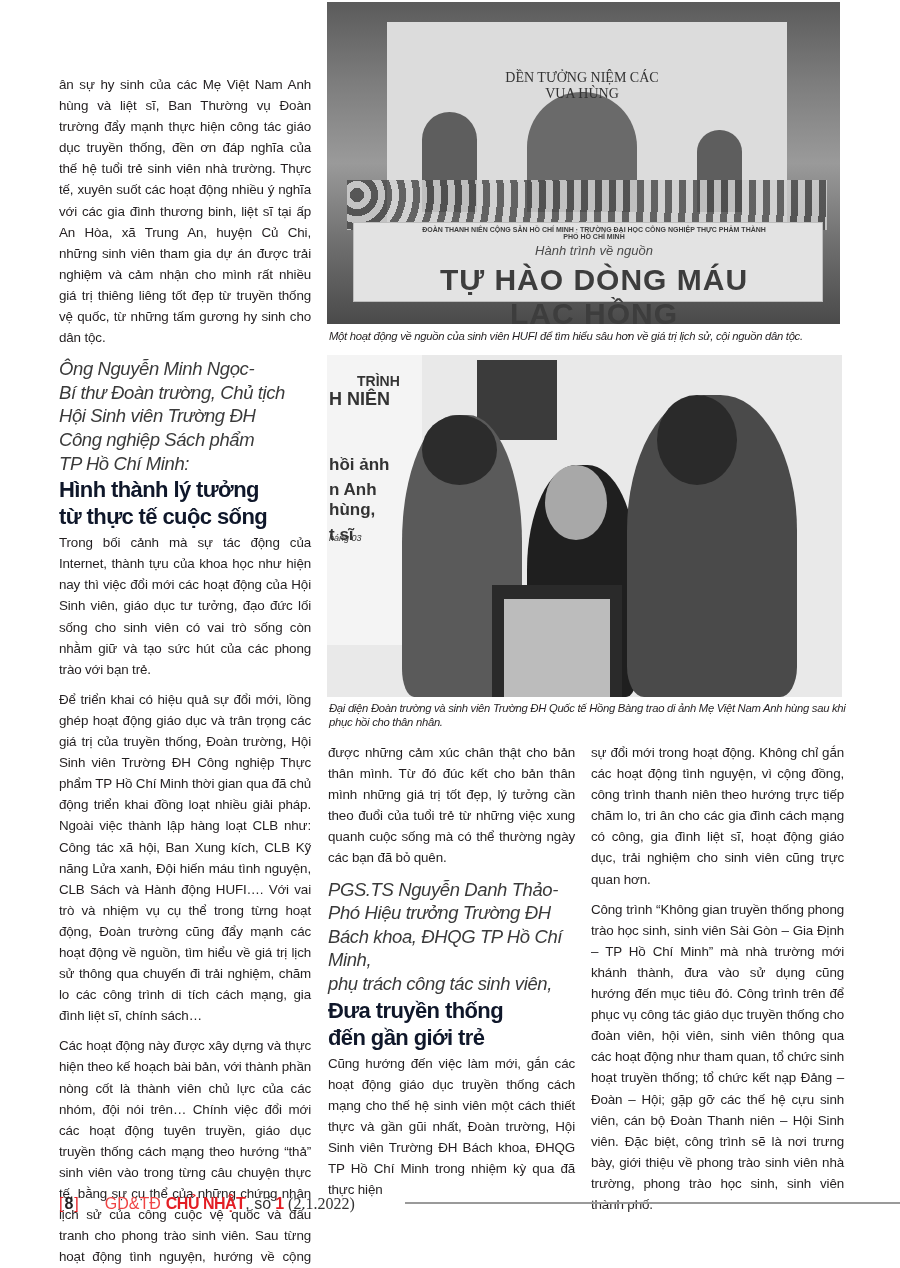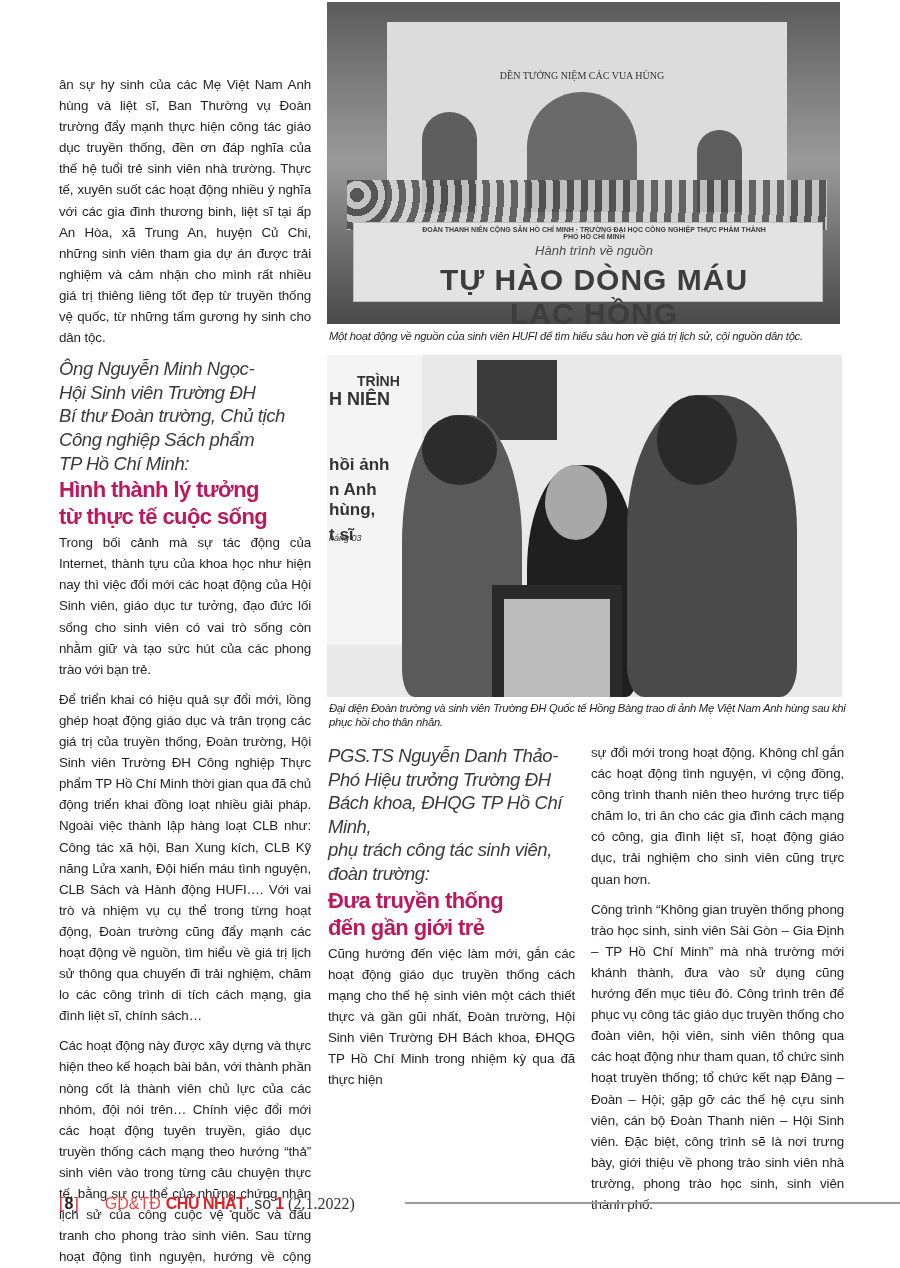--- a/index.html
+++ b/index.html
@@ -24,21 +24,21 @@
     font-size: 18.5px;
     line-height: 23.6px;
     color: #3a3a3a;
     letter-spacing: -0.4px;
     margin-top: 2px;
   }
   .subhead {
     font-weight: bold;
     font-size: 22px;
     line-height: 27px;
-    color: #be185d;
+    color: #0f172a;
     letter-spacing: -0.6px;
     margin-top: 1px;
     margin-bottom: 2px;
   }
 
   .photo {
     position: absolute;
     overflow: hidden;
     background: #8a8a8a;
   }
@@ -65,40 +65,40 @@
   .issue-num { color: #e31e24; font-weight: bold; margin: 0 4px; }
   .issue-date { color: #333; font-family: Liberation Serif, serif; }
   .footer-rule { position: absolute; left: 405px; top: 1202px; width: 495px; height: 1.5px; background: #9a9a9a; }
 
   
   .gate { position: absolute; background: #e8e8e8; }
   .banner1 { position: absolute; left: 26px; top: 220px; width: 470px; height: 80px; background: #e3e3e3; border: 1px solid #bdbdbd; }
   .banner1-title { position: absolute; left: 60px; top: 40px; width: 360px; text-align: center; font-weight: bold; font-size: 30px; color: #3d3d3d; letter-spacing: 1px; }
   .banner1-sub { position: absolute; left: 60px; top: 20px; width: 360px; text-align: center; font-style: italic; font-size: 13px; color: #4a4a4a; }
   .banner1-org { position: absolute; left: 60px; top: 3px; width: 360px; text-align: center; font-size: 7px; color: #3d3d3d; font-weight: bold; }
-  .gate-sign { position: absolute; left: 170px; top: 68px; width: 170px; text-align: center; font-family: "Liberation Serif", serif; font-size: 10px; color: #333; }
+  .gate-sign { position: absolute; left: 170px; top: 68px; width: 170px; text-align: center; font-family: "Liberation Serif", serif; font-size: 14px; color: #333; }
   .crowd { position: absolute; left: 20px; top: 178px; width: 480px; height: 50px; background: repeating-radial-gradient(circle at 10px 15px, #4d4d4d 0 7px, #cfcfcf 7px 14px); opacity: .85; }
 
   
   .p2-sign { position: absolute; left: 0; top: 0; width: 95px; height: 290px; background: #f4f4f4; }
   .p2-sign-text { position: absolute; left: 2px; font-weight: bold; color: #333; font-size: 17px; }
   .p2-tv { position: absolute; left: 150px; top: 5px; width: 80px; height: 80px; background: #3b3b3b; }
   .p2-person { position: absolute; border-radius: 45% 45% 10% 10%; }
   .p2-frame { position: absolute; left: 165px; top: 230px; width: 130px; height: 112px; background: #2a2a2a; }
   .p2-frame-inner { position: absolute; left: 12px; top: 14px; width: 106px; height: 98px; background: #bcbcbc; }
 </style>
 </head>
 <body>
 
 <div class="col col-left">
   <p class="para">ân sự hy sinh của các Mẹ Việt Nam Anh hùng và liệt sĩ, Ban Thường vụ Đoàn trường đẩy mạnh thực hiện công tác giáo dục truyền thống, đền ơn đáp nghĩa của thế hệ tuổi trẻ sinh viên nhà trường. Thực tế, xuyên suốt các hoạt động nhiều ý nghĩa với các gia đình thương binh, liệt sĩ tại ấp An Hòa, xã Trung An, huyện Củ Chi, những sinh viên tham gia dự án được trải nghiệm và cảm nhận cho mình rất nhiều giá trị thiêng liêng tốt đẹp từ truyền thống vệ quốc, từ những tấm gương hy sinh cho dân tộc.</p>
   <div class="byline">
     <div>Ông Nguyễn Minh Ngọc-</div>
+    <div>Bí thư Đoàn trường, Chủ tịch</div>
     <div>Hội Sinh viên Trường ĐH</div>
-    <div>Bí thư Đoàn trường, Chủ tịch</div>
     <div>Công nghiệp Sách phẩm</div>
     <div>TP Hồ Chí Minh:</div>
   </div>
   <h2 class="subhead">
     <div>Hình thành lý tưởng</div>
     <div>từ thực tế cuộc sống</div>
   </h2>
   <p class="para">Trong bối cảnh mà sự tác động của Internet, thành tựu của khoa học như hiện nay thì việc đổi mới các hoạt động của Hội Sinh viên, giáo dục tư tưởng, đạo đức lối sống cho sinh viên có vai trò sống còn nhằm giữ và tạo sức hút của các phong trào với bạn trẻ.</p>
   <p class="para">Để triển khai có hiệu quả sự đổi mới, lồng ghép hoạt động giáo dục và trân trọng các giá trị của truyền thống, Đoàn trường, Hội Sinh viên Trường ĐH Công nghiệp Thực phẩm TP Hồ Chí Minh thời gian qua đã chủ động triển khai đồng loạt nhiều giải pháp. Ngoài việc thành lập hàng loạt CLB như: Công tác xã hội, Ban Xung kích, CLB Kỹ năng Lửa xanh, Đội hiến máu tình nguyện, CLB Sách và Hành động HUFI…. Với vai trò và nhiệm vụ cụ thể trong từng hoạt động, Đoàn trường cũng đẩy mạnh các hoạt động về nguồn, tìm hiểu về giá trị lịch sử thông qua chuyến đi trải nghiệm, chăm lo các công trình di tích cách mạng, gia đình liệt sĩ, chính sách…</p>
   <p class="para">Các hoạt động này được xây dựng và thực hiện theo kế hoạch bài bản, với thành phần nòng cốt là thành viên chủ lực của các nhóm, đội nói trên… Chính việc đổi mới các hoạt động tuyên truyền, giáo dục truyền thống cách mạng theo hướng “thả” sinh viên vào trong từng câu chuyện thực tế, bằng sự cụ thể của những chứng nhân lịch sử của công cuộc vệ quốc và đấu tranh cho phong trào sinh viên. Sau từng hoạt động tình nguyện, hướng về cộng đồng và chăm lo cho thế hệ đi trước, sinh viên sẽ có</p>
@@ -135,26 +135,26 @@
   <div class="p2-person" style="left:218px;top:110px;width:62px;height:75px;border-radius:50%;background:#a8a8a8;"></div>
   <div class="p2-person" style="left:300px;top:40px;width:170px;height:302px;background:#4a4a4a;"></div>
   <div class="p2-person" style="left:330px;top:40px;width:80px;height:90px;border-radius:50%;background:#2a2a2a;"></div>
   <div class="p2-frame">
     <div class="p2-frame-inner"></div>
   </div>
 </div>
 <div class="caption caption-2">Đại diện Đoàn trường và sinh viên Trường ĐH Quốc tế Hồng Bàng trao di ảnh Mẹ Việt Nam Anh hùng sau khi phục hồi cho thân nhân.</div>
 
 <div class="col col-mid">
+  <p class="para">được những cảm xúc chân thật cho bản thân mình. Từ đó đúc kết cho bản thân mình những giá trị tốt đẹp, lý tưởng cần theo đuổi của tuổi trẻ từ những việc xung quanh cuộc sống mà có thể thường ngày các bạn đã bỏ quên.</p>
   <div class="byline">
     <div>PGS.TS Nguyễn Danh Thảo-</div>
     <div>Phó Hiệu trưởng Trường ĐH</div>
     <div>Bách khoa, ĐHQG TP Hồ Chí Minh,</div>
     <div>phụ trách công tác sinh viên,</div>
-    <div>đoàn trường:</div>
   </div>
   <h2 class="subhead">
     <div>Đưa truyền thống</div>
     <div>đến gần giới trẻ</div>
   </h2>
   <p class="para">Cũng hướng đến việc làm mới, gắn các hoạt động giáo dục truyền thống cách mạng cho thế hệ sinh viên một cách thiết thực và gần gũi nhất, Đoàn trường, Hội Sinh viên Trường ĐH Bách khoa, ĐHQG TP Hồ Chí Minh trong nhiệm kỳ qua đã thực hiện</p>
 </div>
 
 <div class="col col-right">
   <p class="para">sự đổi mới trong hoạt động. Không chỉ gắn các hoạt động tình nguyện, vì cộng đồng, công trình thanh niên theo hướng trực tiếp chăm lo, tri ân cho các gia đình cách mạng có công, gia đình liệt sĩ, hoạt động giáo dục, trải nghiệm cho sinh viên cũng trực quan hơn.</p>

